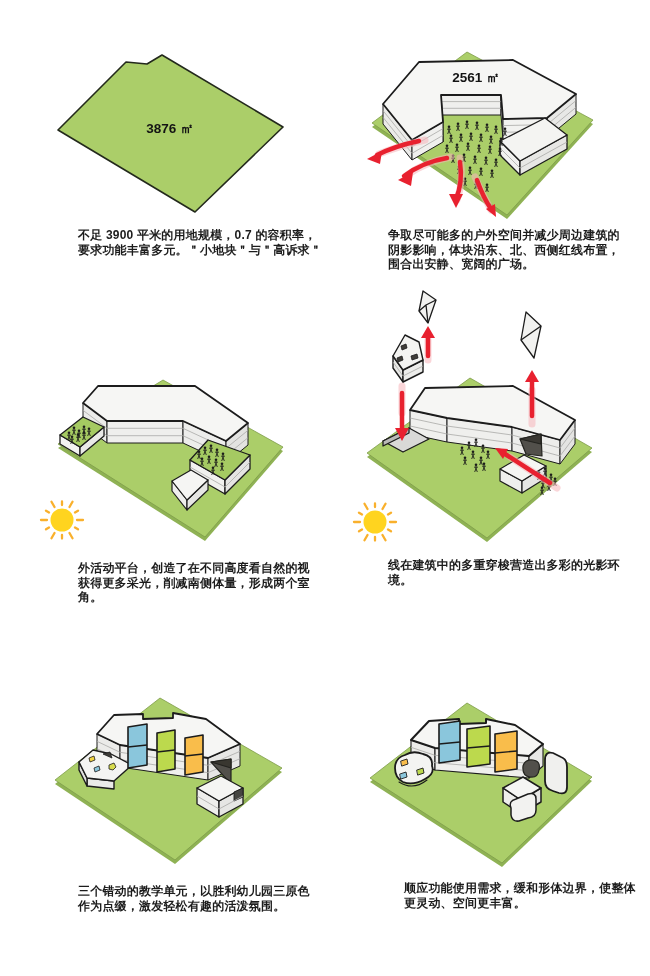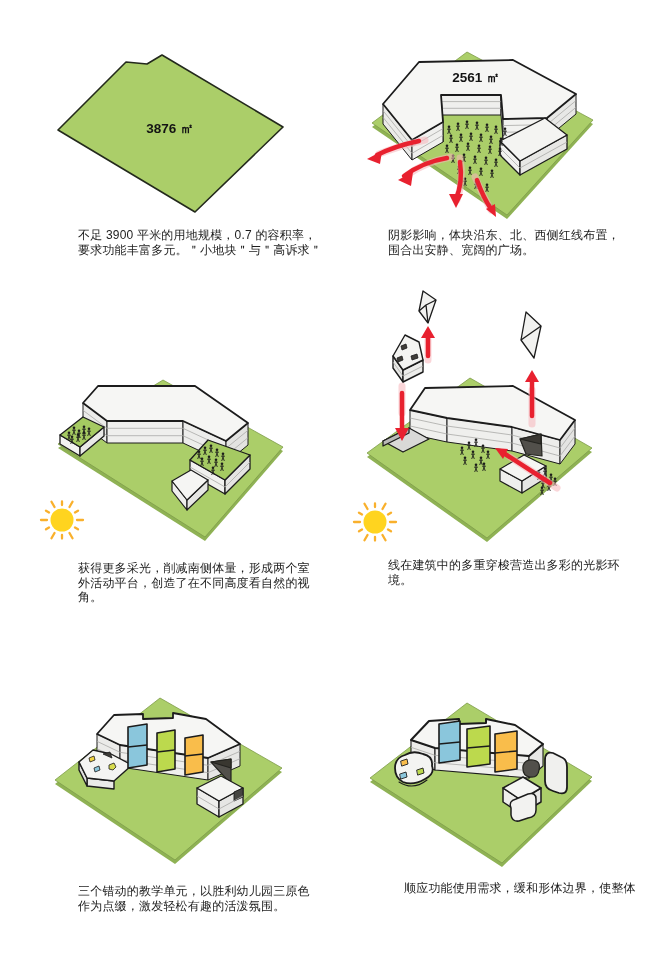--- a/index.html
+++ b/index.html
@@ -1,20 +1,20 @@
 <!DOCTYPE html>
 <html><head>
 <meta charset="utf-8">
 <style>
   html,body{margin:0;padding:0;background:#ffffff;}
   .canvas{position:relative;width:650px;height:976px;background:#ffffff;overflow:hidden;
           font-family:"Liberation Sans",sans-serif;}
   .panel-svg{position:absolute;}
   .caption{position:absolute;color:#1c1c1c;font-size:12px;line-height:14.6px;
-           font-weight:400;letter-spacing:0.2px;}
+           font-weight:700;letter-spacing:0.2px;}
   .caption div{white-space:nowrap;}
   .area-label{font-family:"Liberation Sans",sans-serif;font-weight:700;font-size:13.5px;fill:#141414;}
   .floorline{stroke:#a9a9a7;stroke-width:0.8;fill:none;}
   .soft{stroke-linejoin:round;stroke-linecap:round;}
 </style>
 </head>
 <body>
 
 <div class="canvas">
 
@@ -350,33 +350,35 @@
     <polygon points="140,46 162,43 162,81 140,84" fill="#f9bd4b"></polygon>
     <path d="M140,65 L162,63" fill="none" stroke-width="1.4"></path>
   </g>
 </svg>
 
 <div class="caption" style="left:78px;top:228px">
   <div>不足 3900 平米的用地规模，0.7 的容积率，</div>
   <div>要求功能丰富多元。＂小地块＂与＂高诉求＂</div>
 </div>
 <div class="caption" style="left:388px;top:228px">
+  <div>争取尽可能多的户外空间并减少周边建筑的</div>
   <div>阴影影响，体块沿东、北、西侧红线布置，</div>
   <div>围合出安静、宽阔的广场。</div>
 </div>
 <div class="caption" style="left:78px;top:561px">
+  <div>外活动平台，创造了在不同高度看自然的视</div>
   <div>获得更多采光，削减南侧体量，形成两个室</div>
-  <div>外活动平台，创造了在不同高度看自然的视</div>
   <div>角。</div>
 </div>
 <div class="caption" style="left:388px;top:558px">
   <div>线在建筑中的多重穿梭营造出多彩的光影环</div>
   <div>境。</div>
 </div>
 <div class="caption" style="left:78px;top:884px">
   <div>三个错动的教学单元，以胜利幼儿园三原色</div>
   <div>作为点缀，激发轻松有趣的活泼氛围。</div>
 </div>
 <div class="caption" style="left:404px;top:881px">
   <div>顺应功能使用需求，缓和形体边界，使整体</div>
+  <div>更灵动、空间更丰富。</div>
 </div>
 
 </div>
 
 </body></html>

